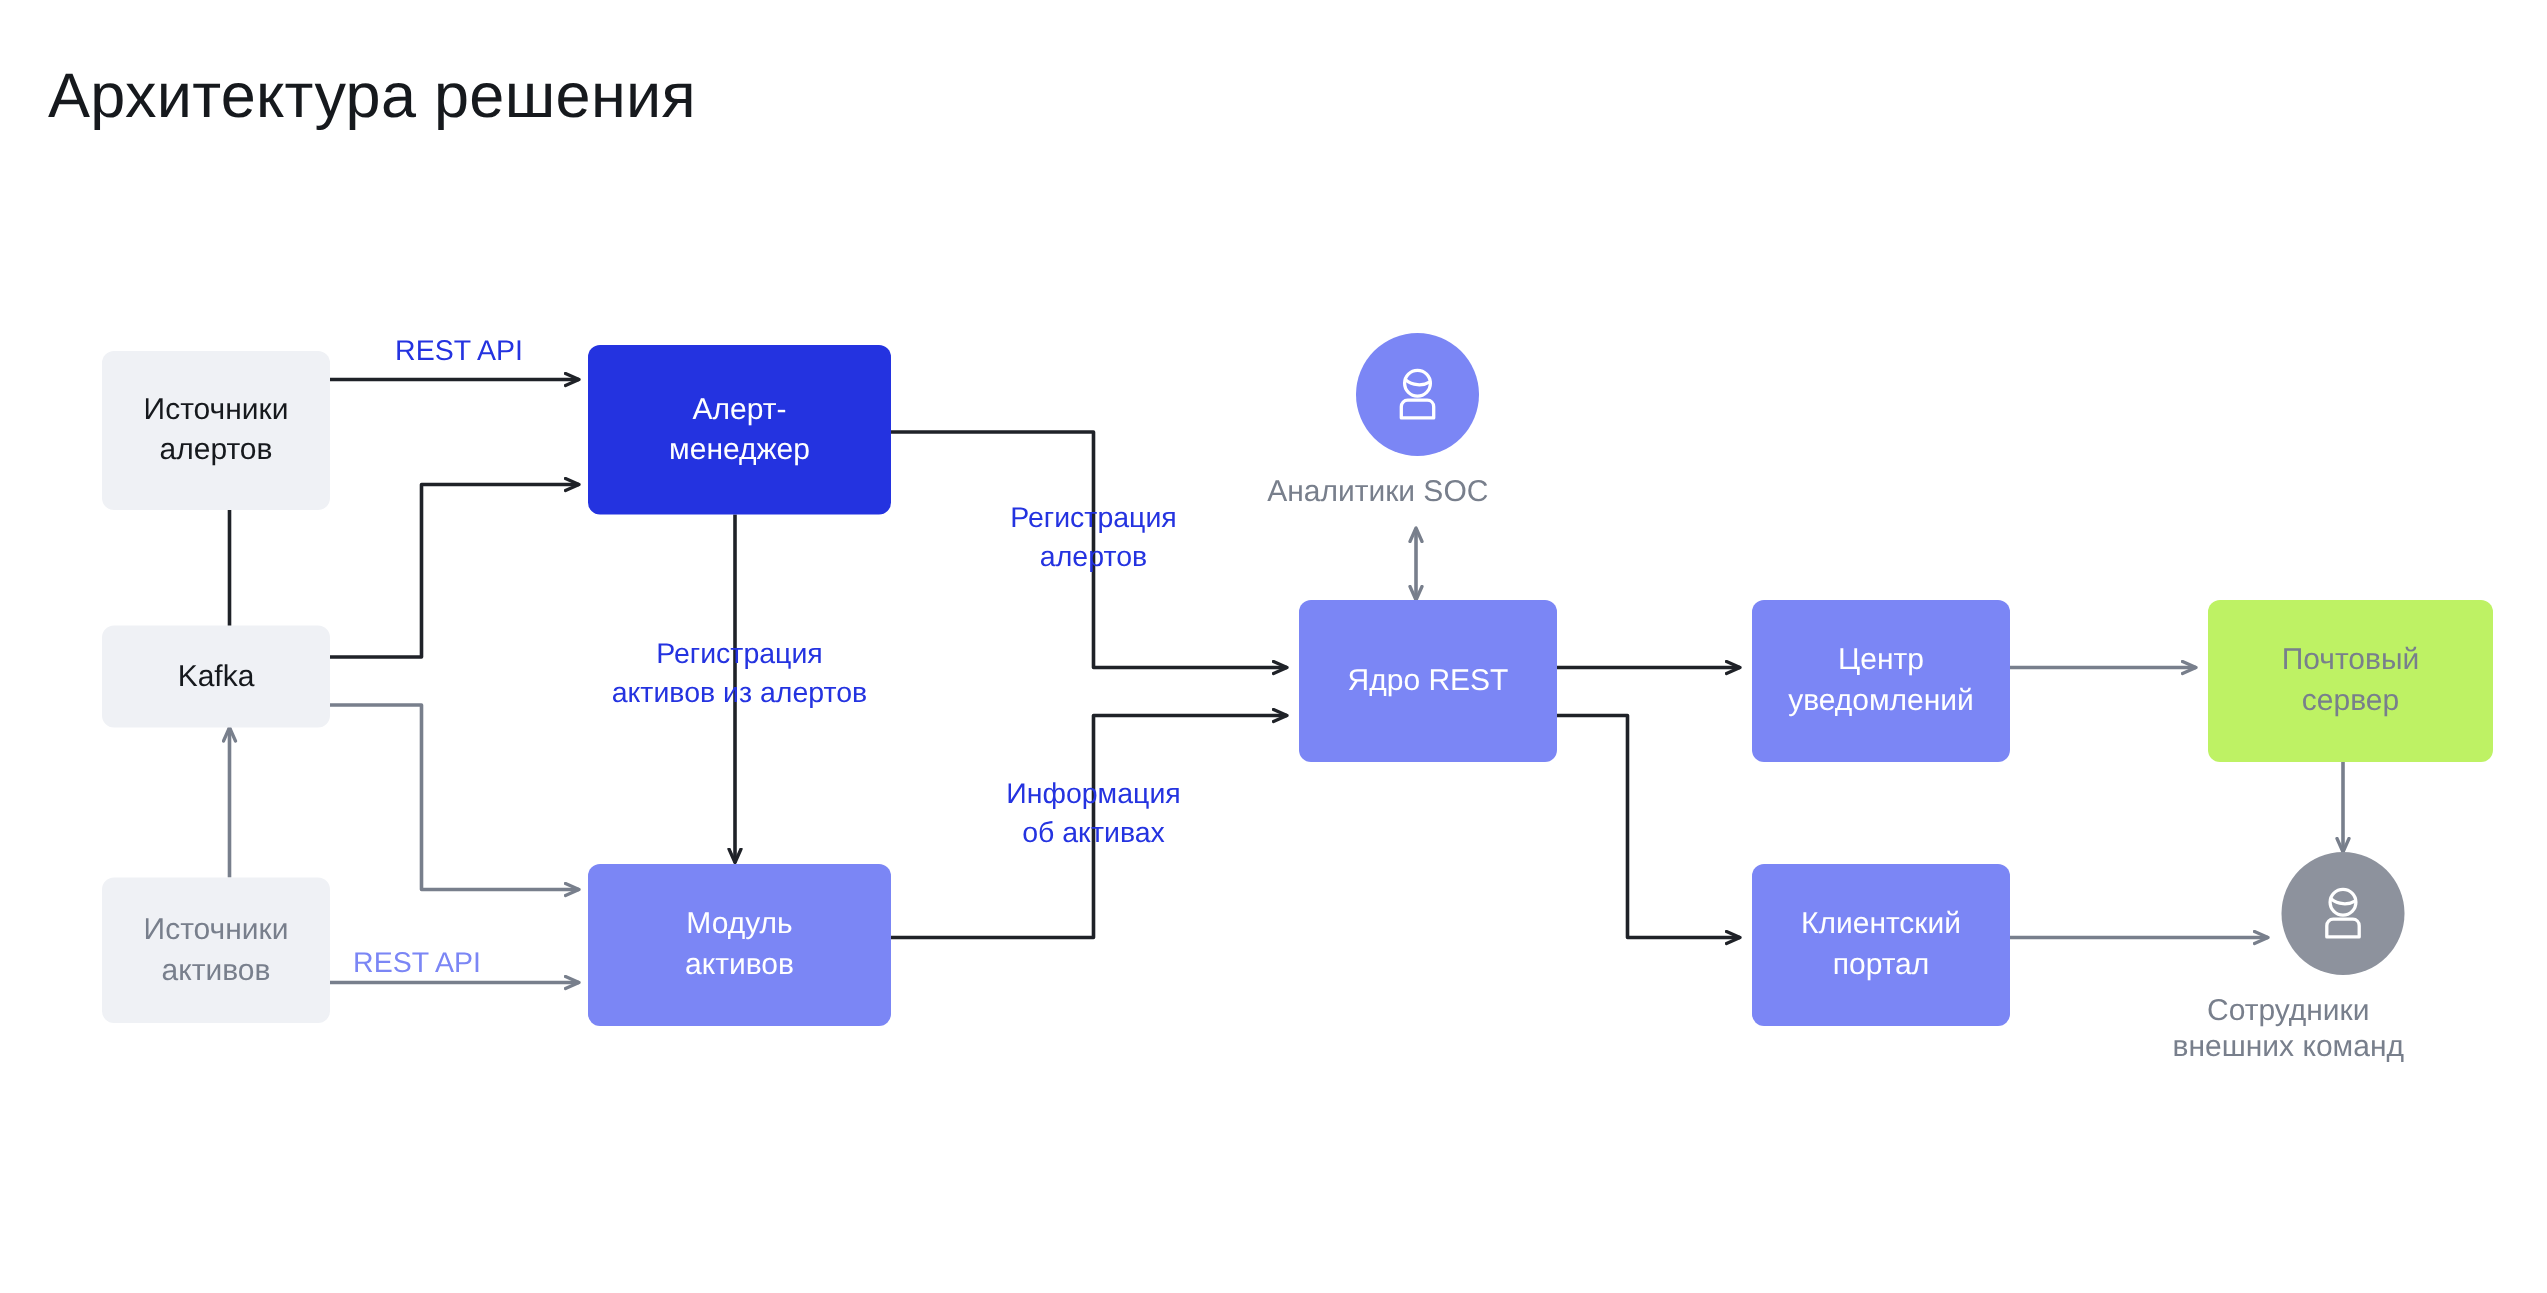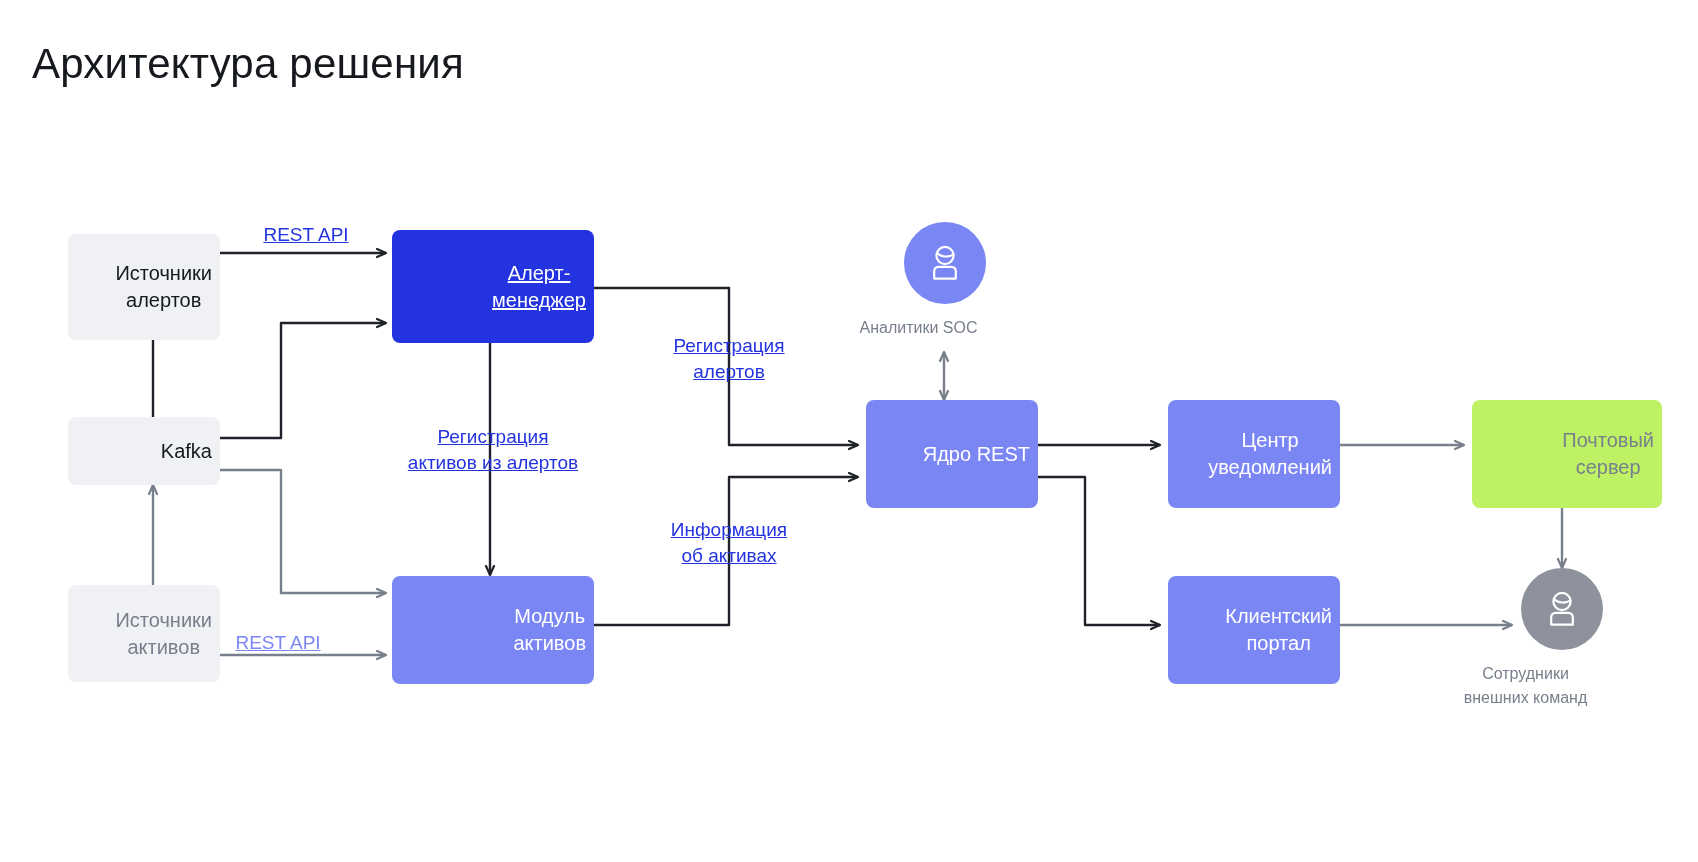--- a/index.html
+++ b/index.html
@@ -13,50 +13,49 @@
   #wires{position:absolute;left:0;top:0;width:1698px;height:862px;}
 
   .title{
     position:absolute;left:32px;top:38px;
     font-size:42px;line-height:52px;
     color:#16191d;font-weight:400;letter-spacing:0.2px;
   }
 
   .node{
     position:absolute;
-    display:flex;align-items:center;justify-content:flex-end;
+    display:flex;align-items:center;justify-content:center;
     text-align:center;
     border-radius:8px;
     font-size:20px;line-height:27px;
     box-sizing:border-box;
     padding:4px 8px;
   }
   .node.grey{background:#eff1f5;color:#16191d;}
   .node.grey-muted{background:#eff1f5;color:#787f8c;}
   .node.grey-light{background:#bef264;color:#787f8c;}
   .node.blue-strong{background:#2433e0;color:#ffffff;}
   .node.periwinkle{background:#7b86f5;color:#ffffff;}
 
   .actor{position:absolute;display:flex;flex-direction:column;align-items:center;}
   .actor .circle{
     width:82px;height:82px;border-radius:50%;
     display:flex;align-items:center;justify-content:center;
   }
   .actor .circle.soc{background:#7b86f5;}
   .actor .circle.ext{background:#8d929d;}
   .actor .caption{
-    margin-top:12px;font-size:16px;line-height:24px;
+    margin-top:12px;font-size:20px;line-height:24px;
     color:#787f8c;text-align:center;white-space:pre-line;
   }
 
   .edge-label{
     position:absolute;text-align:center;
     font-size:19px;line-height:26px;
     white-space:pre-line;
-    text-decoration:underline;
   }
   .edge-label.blue{color:#2433e0;}
   .edge-label.peri{color:#7b86f5;}
 </style>
 </head>
 <body>
 
 <div id="stage">
 
   <div class="title">Архитектура решения</div>
@@ -118,21 +117,21 @@
 
   <div class="node grey" style="left:68px;top:417px;width:152px;height:68px;">
     <span style="white-space:pre-line">Kafka</span>
   </div>
 
   <div class="node grey-muted" style="left:68px;top:585px;width:152px;height:97px;">
     <span style="white-space:pre-line">Источники
 активов</span>
   </div>
 
-  <div class="node blue-strong" style="left:392px;top:230px;width:202px;height:113px;text-decoration:underline;">
+  <div class="node blue-strong" style="left:392px;top:230px;width:202px;height:113px;">
     <span style="white-space:pre-line">Алерт-
 менеджер</span>
   </div>
 
   <div class="node periwinkle" style="left:392px;top:576px;width:202px;height:108px;">
     <span style="white-space:pre-line">Модуль
 активов</span>
   </div>
 
   <div class="node periwinkle" style="left:866px;top:400px;width:172px;height:108px;">

